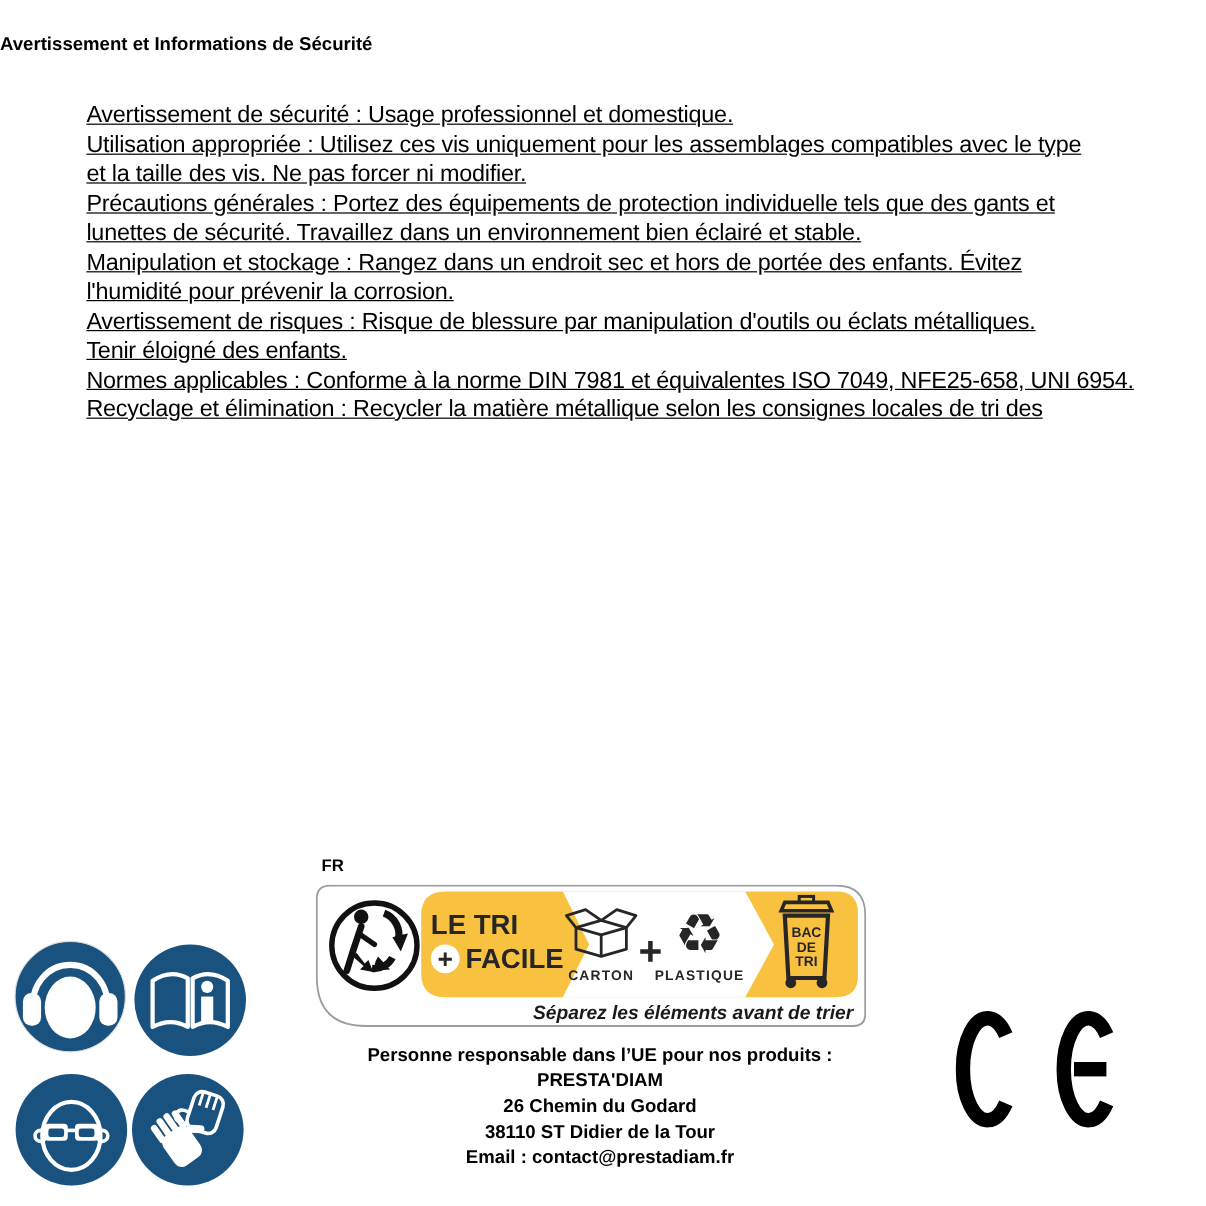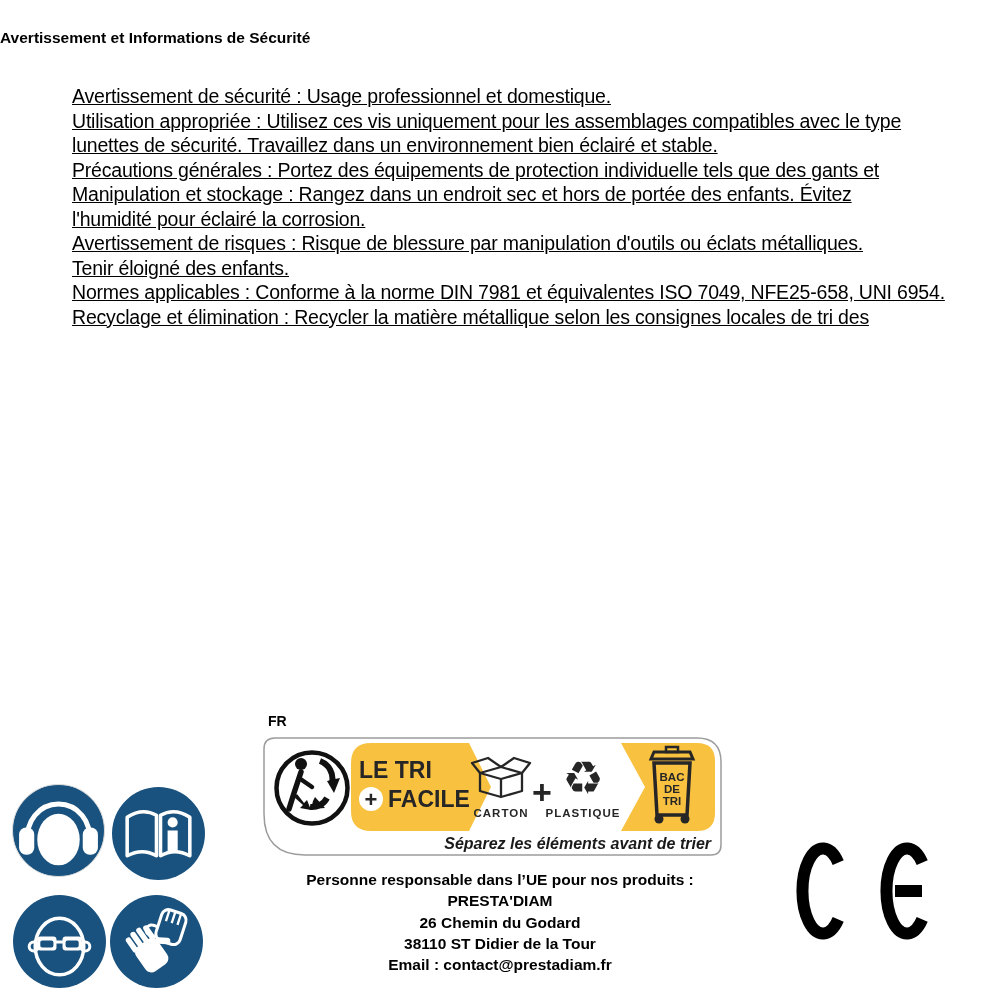--- a/index.html
+++ b/index.html
@@ -43,24 +43,25 @@
   svg text{font-family:"Liberation Sans", sans-serif;}
 </style>
 </head>
 <body>
 
 <div class="title">Avertissement et Informations de Sécurité</div>
 
 <div class="body-text">
   <div class="line">Avertissement de sécurité : Usage professionnel et domestique.</div>
   <div class="line">Utilisation appropriée : Utilisez ces vis uniquement pour les assemblages compatibles avec le type</div>
+  <div class="line">et la taille des vis. Ne pas forcer ni modifier.</div>
+  <div class="line">Précautions générales : Portez des équipements de protection individuelle tels que des gants et</div>
   <div class="line">lunettes de sécurité. Travaillez dans un environnement bien éclairé et stable.</div>
-  <div class="line">Précautions générales : Portez des équipements de protection individuelle tels que des gants et</div>
   <div class="line">Manipulation et stockage : Rangez dans un endroit sec et hors de portée des enfants. Évitez</div>
-  <div class="line">l'humidité pour éclairé la corrosion.</div>
+  <div class="line">l'humidité pour prévenir la corrosion.</div>
   <div class="line">Avertissement de risques : Risque de blessure par manipulation d'outils ou éclats métalliques.</div>
   <div class="line">Tenir éloigné des enfants.</div>
   <div class="line">Normes applicables : Conforme à la norme DIN 7981 et équivalentes ISO 7049, NFE25-658, UNI 6954.</div>
   <div class="line">Recyclage et élimination : Recycler la matière métallique selon les consignes locales de tri des</div>
 </div>
 
 <div class="fr-code">FR</div>
 
 <div class="infotri-wrap">
   <svg width="459" height="119" viewBox="0 0 459 119">

